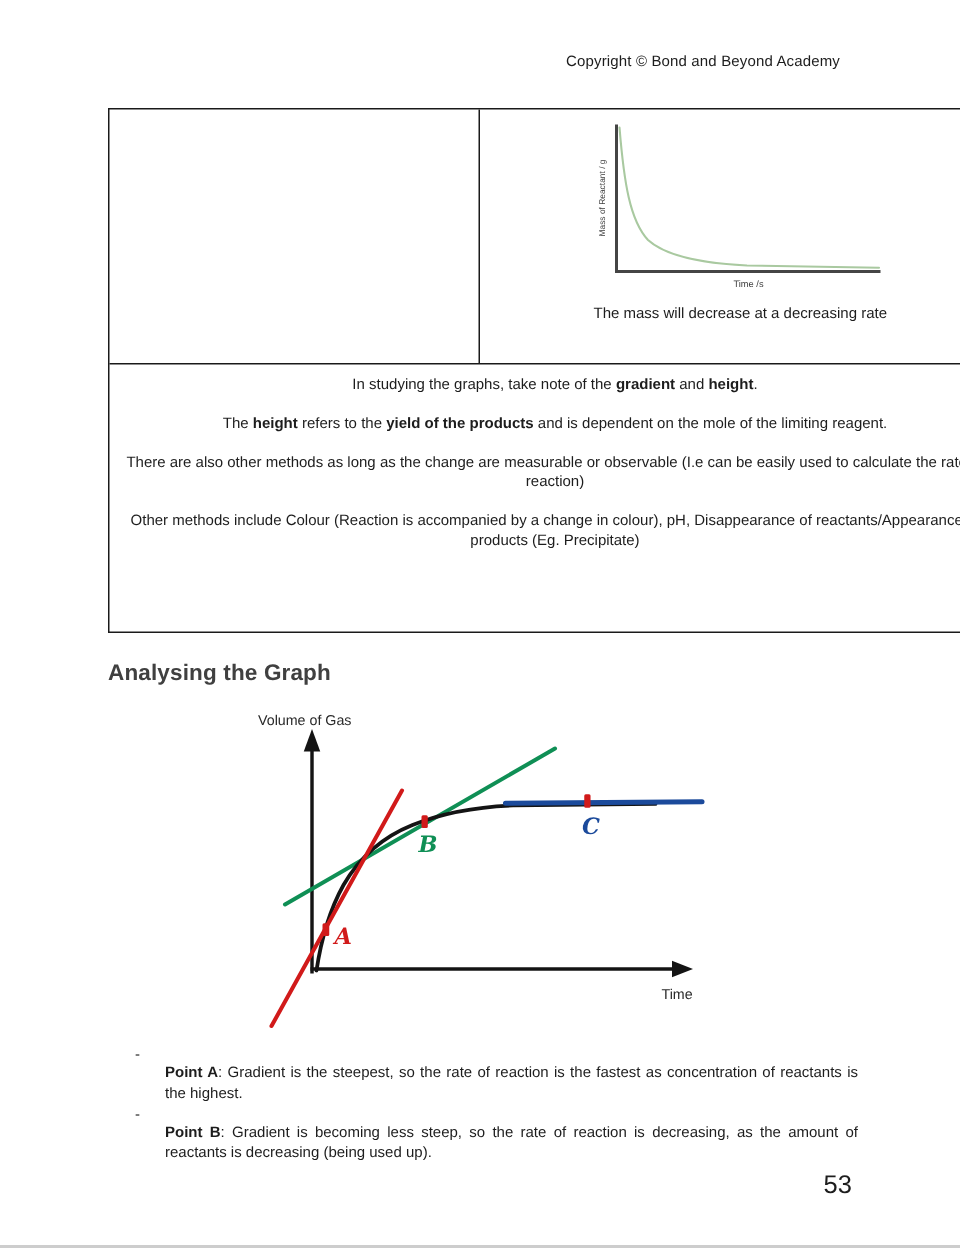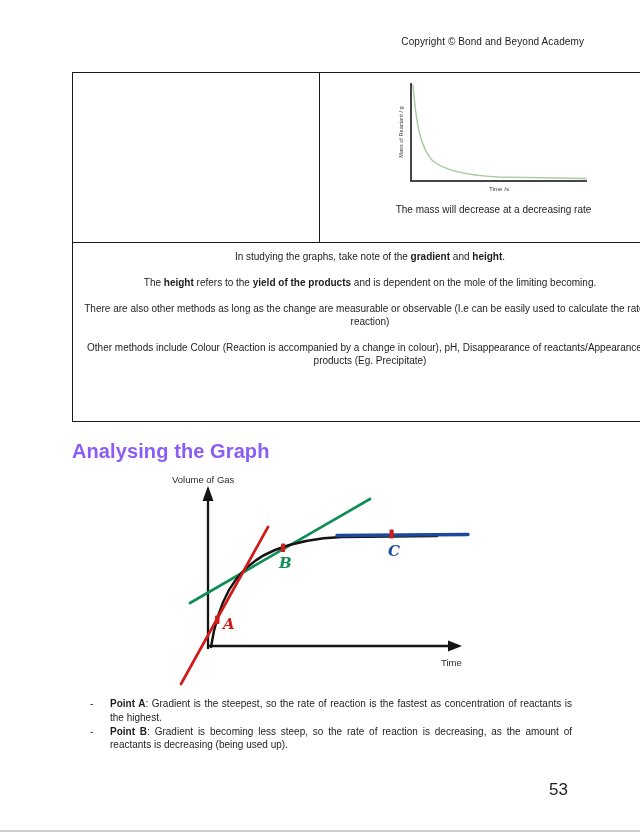--- a/index.html
+++ b/index.html
@@ -1,21 +1,21 @@
 <!DOCTYPE html>
 <html><head>
 <meta charset="utf-8">
 <style>
   html,body { margin:0; padding:0; background:#ffffff; }
   .page {
     position:relative; width:640px; height:834px; background:#ffffff;
     font-family:"Liberation Sans", sans-serif; color:#1d1d1d; overflow:hidden;
   }
   .copyright {
-    position:absolute; top:36px; right:56px;
+    position:absolute; top:36px; right:80px;
     font-size:10px; letter-spacing:0.1px; color:#1d1d1d;
   }
   
   .info-table {
     position:absolute; left:72px; top:72px; width:596px;
     border:1.5px solid #1a1a1a; box-sizing:border-box;
   }
   .tbl-row1 { display:flex; height:169px; border-bottom:1.5px solid #1a1a1a; }
   .cell-left { width:247px; border-right:1.5px solid #1a1a1a; box-sizing:border-box; }
   .cell-right { position:relative; flex:1; }
@@ -27,30 +27,30 @@
   .tbl-row2 {
     height:178px; box-sizing:border-box; padding:7px 11px 8px;
     text-align:center; font-size:10px; line-height:13px;
   }
   .note { margin:13px 0 0; }
   .note:first-child { margin-top:0; }
   .note b { font-weight:700; }
   
   .section-heading {
     position:absolute; left:72px; top:440px;
-    font-size:20px; font-weight:800; color:#8b5cf6; letter-spacing:0.1px;
+    font-size:15px; font-weight:800; color:#404040; letter-spacing:0.1px;
   }
   
   .analysis-graph-wrap { position:absolute; left:140px; top:465px; width:400px; height:235px; }
   .hand-letter { font-family:"DejaVu Serif", serif; font-style:italic; font-weight:700; }
   
   .bullets { position:absolute; left:90px; top:697px; width:482px; font-size:10px; line-height:13.8px; }
   .bullet { display:flex; }
   .bullet .dash { width:20px; flex:none; }
-  .bullet .btext { flex:1; text-align:justify; }
+  .bullet .btext { flex:1; text-align:justify;margin-top:12px; }
   .bullet .btext b { font-weight:700; }
   
   .page-number { position:absolute; right:72px; top:780px; font-size:17px; color:#1d1d1d; }
   .bottom-rule { position:absolute; left:0; top:830px; width:640px; height:2px; background:#cdcdcd; }
 </style>
 </head>
 <body>
 
 <div class="page">
 
@@ -70,21 +70,21 @@
           <text x="353" y="132" transform="rotate(-90 353 132)" text-anchor="middle" font-size="5.6" fill="#3c3c3c">Mass of Reactant / g</text>
           <text x="449" y="191" text-anchor="middle" font-size="6.2" fill="#3c3c3c">Time /s</text>
         </svg>
         <div class="mass-caption">
           <div>The mass will decrease at a decreasing rate</div>
         </div>
       </div>
     </div>
     <div class="tbl-row2">
       <p class="note"><span>In studying the graphs, take note of the </span><b>gradient</b><span> and </span><b>height</b><span>.</span></p>
-      <p class="note"><span>The </span><b>height</b><span> refers to the </span><b>yield of the products</b><span> and is dependent on the mole of the limiting becoming.</span></p>
+      <p class="note"><span>The </span><b>height</b><span> refers to the </span><b>yield of the products</b><span> and is dependent on the mole of the limiting reagent.</span></p>
       <p class="note"><span>There are also other methods as long as the change are measurable or observable (I.e can be easily used to calculate the rate of reaction)</span></p>
       <p class="note"><span>Other methods include Colour (Reaction is accompanied by a change in colour), pH, Disappearance of reactants/Appearance of products (Eg. Precipitate)</span></p>
     </div>
   </div>
 
   <div class="section-heading">Analysing the Graph</div>
 
   <div class="analysis-graph-wrap">
     <svg width="400" height="235" viewBox="140 465 400 235">
 

